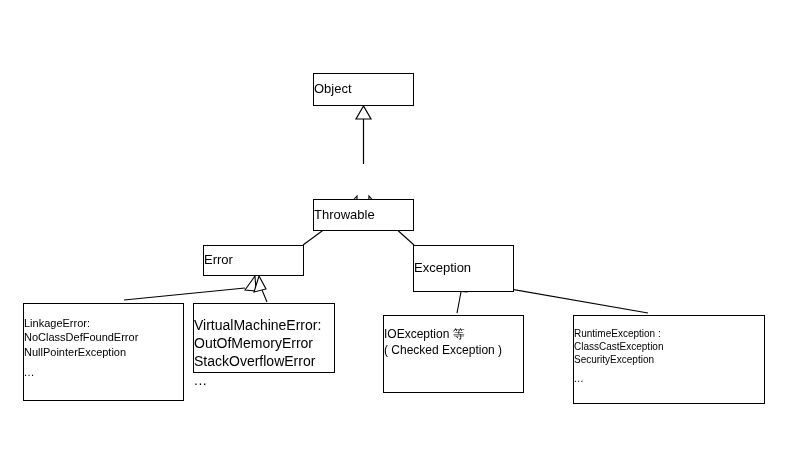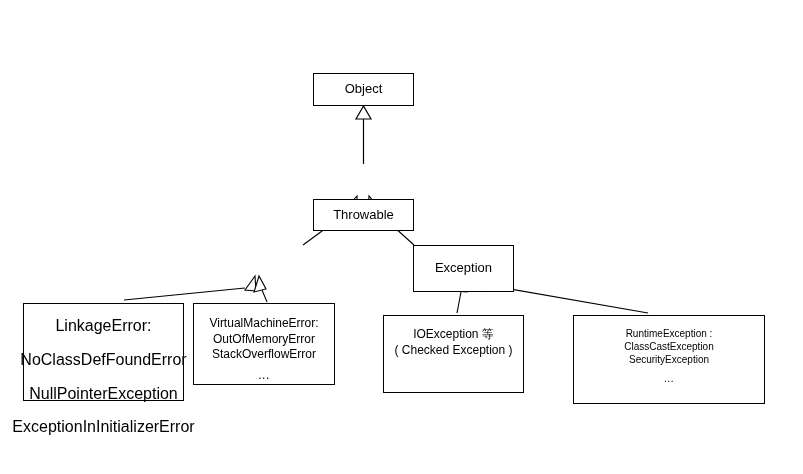--- a/index.html
+++ b/index.html
@@ -24,43 +24,43 @@
     height: 474px;
     pointer-events: none;
   }
   .node {
     position: absolute;
     box-sizing: border-box;
     background: #ffffff;
     border: 1px solid #000000;
     display: flex;
     flex-direction: column;
-    align-items: center;
+    align-items: flex-start;
     justify-content: flex-start;
     text-align: center;
     color: #000000;
     z-index: 2;
   }
   .node.center-v {
     justify-content: center;
   }
   .node-line {
     display: block;
     line-height: 1.30;
     white-space: nowrap;
   }
   
   #node-object   { left: 313px; top: 73px;  width: 101px; height: 33px; font-size: 13px; }
   #node-throwable{ left: 313px; top: 164px; width: 101px; height: 32px; font-size: 13px; margin-top: 35px; }
   #node-error    { left: 203px; top: 245px; width: 101px; height: 31px; font-size: 13px; }
   #node-exception{ left: 413px; top: 245px; width: 101px; height: 47px; font-size: 13px; }
 
   
-  #node-linkage-error   { left: 23px;  top: 303px; width: 161px; height: 98px; font-size: 16px; padding-top: 12px; gap: 13px; }
-  #node-vm-error        { left: 193px; top: 303px; width: 142px; height: 82px; font-size: 12px; padding-top: 12px; }
+  #node-linkage-error   { left: 23px;  top: 303px; width: 161px; height: 98px; font-size: 11px; padding-top: 12px; }
+  #node-vm-error        { left: 193px; top: 303px; width: 142px; height: 70px; font-size: 14px; padding-top: 12px; }
   #node-io-exception    { left: 383px; top: 315px; width: 141px; height: 78px; font-size: 12px; padding-top: 11px; }
   #node-runtime-exception { left: 573px; top: 315px; width: 192px; height: 89px; font-size: 10px; padding-top: 11px; }
 
   .ellipsis-line {
     letter-spacing: 0.5px;
   }
   .spacer-line {
     height: 6px;
   }
 </style>
@@ -108,30 +108,32 @@
   </svg>
 
   <div class="node center-v" id="node-object">
     <span class="node-line">Object</span>
   </div>
 
   <div class="node center-v" id="node-throwable">
     <span class="node-line">Throwable</span>
   </div>
 
+  <div class="node center-v" id="node-error">
+    <span class="node-line">Error</span>
+  </div>
 
   <div class="node center-v" id="node-exception">
     <span class="node-line">Exception</span>
   </div>
 
   <div class="node" id="node-linkage-error">
     <span class="node-line">LinkageError:</span>
     <span class="node-line">NoClassDefFoundError</span>
     <span class="node-line">NullPointerException</span>
-    <span class="node-line">ExceptionInInitializerError</span>
     <span class="spacer-line"></span>
     <span class="node-line ellipsis-line">...</span>
   </div>
 
   <div class="node" id="node-vm-error">
     <span class="node-line">VirtualMachineError:</span>
     <span class="node-line">OutOfMemoryError</span>
     <span class="node-line">StackOverflowError</span>
     <span class="spacer-line"></span>
     <span class="node-line ellipsis-line">...</span>

